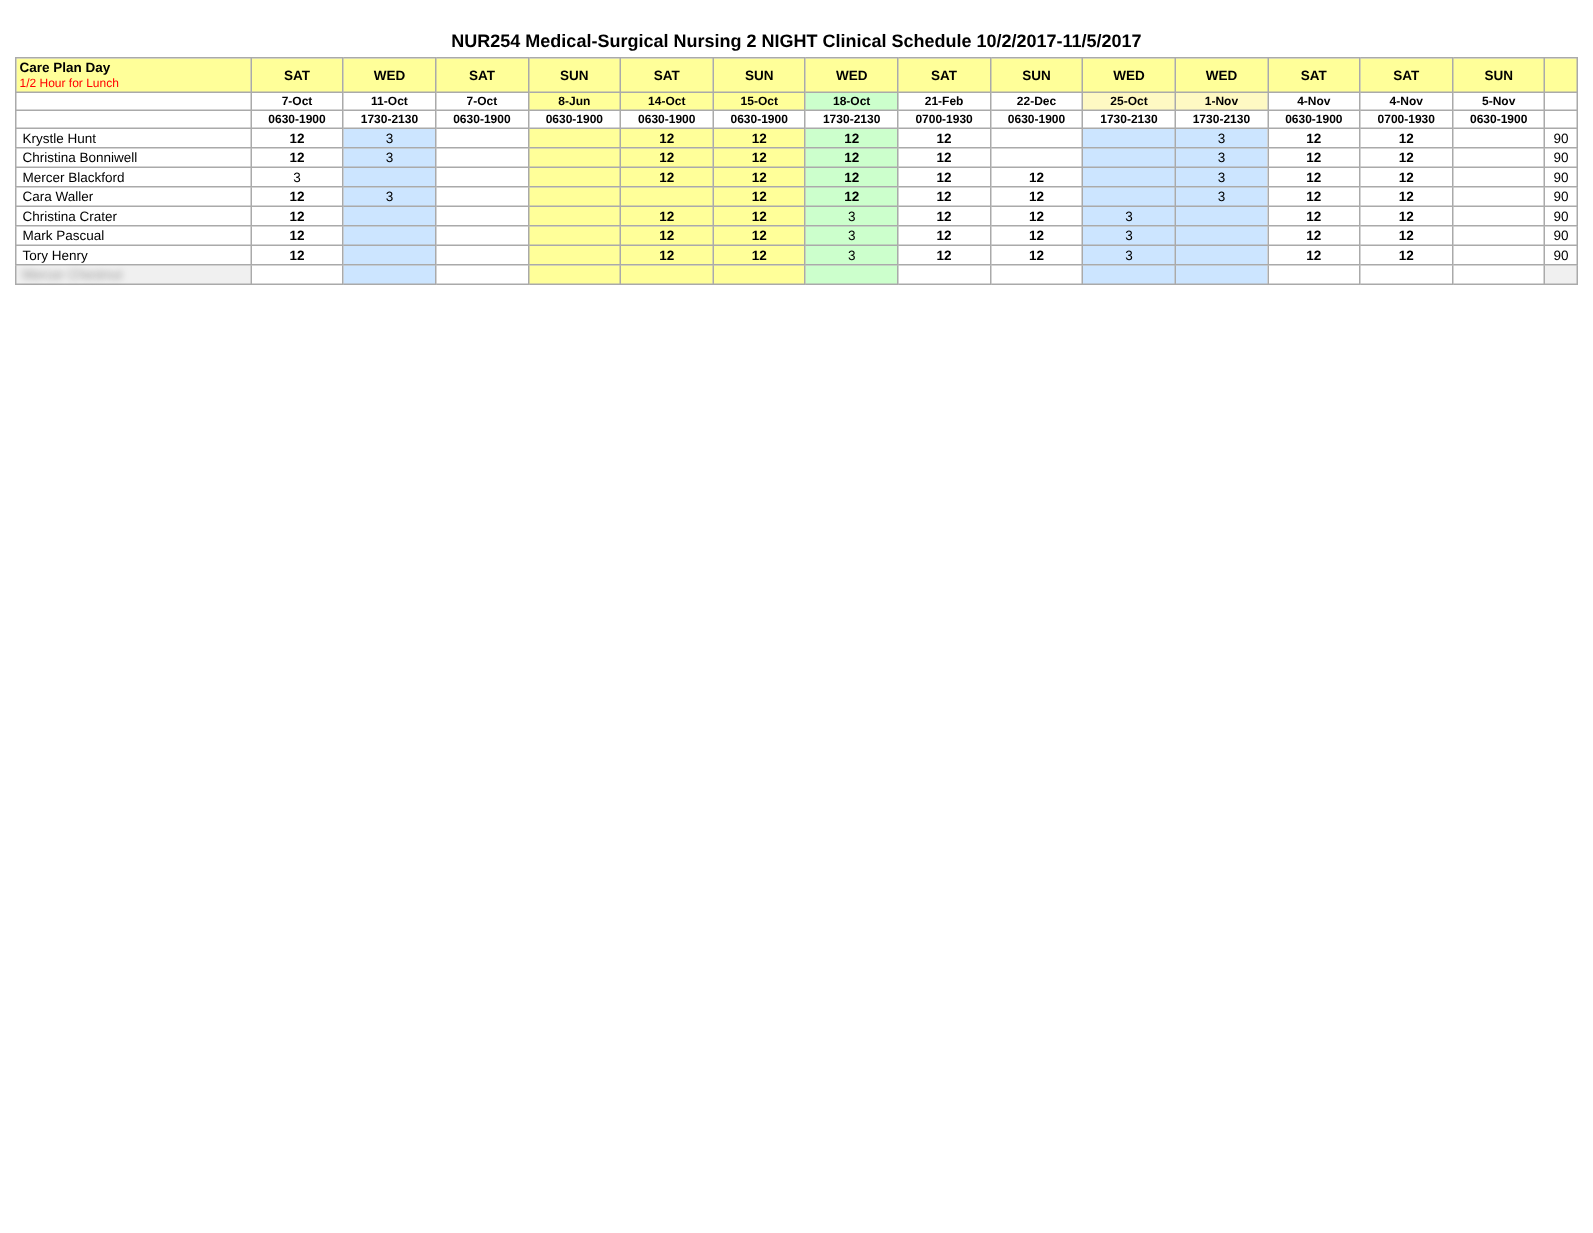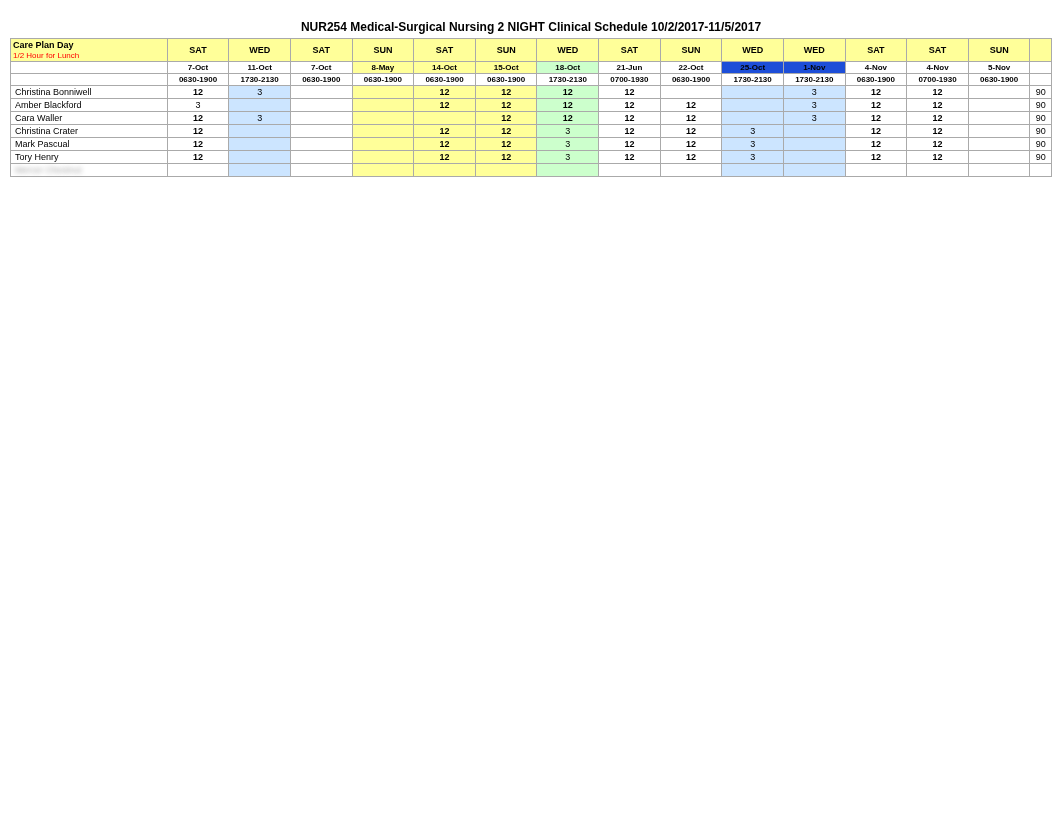--- a/index.html
+++ b/index.html
@@ -50,21 +50,21 @@
     
     .col-yellow {
       background-color: #ffff99;
     }
     
     .col-green {
       background-color: #ccffcc;
     }
     
     .col-sim {
-      background-color: #1d4ed8;
+      background-color: #fef9c3;
     }
     tr:nth-child(odd) td {
       background-color: inherit;
     }
     .total-col {
       font-weight: bold;
     }
     .header-label {
       text-align: left;
       padding-left: 2px;
@@ -104,26 +104,26 @@
         <th class="">SAT</th>
         <th class="">SUN</th>
         <th class=""></th>
       </tr>
 
       <tr class="header-row-2">
         <th></th>
         <th>7-Oct</th>
         <th>11-Oct</th>
         <th>7-Oct</th>
-        <th class="col-yellow">8-May</th>
+        <th class="col-yellow">8-Jun</th>
         <th class="col-yellow">14-Oct</th>
         <th class="col-yellow">15-Oct</th>
         <th class="col-green">18-Oct</th>
-        <th>21-Jun</th>
-        <th>22-Oct</th>
+        <th>21-Feb</th>
+        <th>22-Dec</th>
         <th class="col-sim">25-Oct</th>
         <th class="col-sim">1-Nov</th>
         <th>4-Nov</th>
         <th>4-Nov</th>
         <th>5-Nov</th>
         <th></th>
       </tr>
 
 
       <tr class="header-row-3">
@@ -139,40 +139,58 @@
         <th>0630-1900</th>
         <th class="col-sim">1730-2130</th>
         <th class="col-sim">1730-2130</th>
         <th>0630-1900</th>
         <th>0700-1930</th>
         <th>0630-1900</th>
         <th></th>
       </tr>
     </thead>
     <tbody id="student-rows">
+    <tr>
+          <td class="name-cell">Krystle Hunt</td>
+          <td style="background-color: rgb(255, 255, 255); font-weight: bold;">12</td>
+          <td style="background-color:#cce5ff;">3</td>
+          <td style="background-color:#fff;"></td>
+          <td style="background-color:#ffff99;"></td>
+          <td style="background-color: rgb(255, 255, 153); font-weight: bold;">12</td>
+          <td style="background-color: rgb(255, 255, 153); font-weight: bold;">12</td>
+          <td style="background-color: rgb(204, 255, 204); font-weight: bold;">12</td>
+          <td style="background-color: rgb(255, 255, 255); font-weight: bold;">12</td>
+          <td style="background-color:#fff;"></td>
+          <td style="background-color:#cce5ff;"></td>
+          <td style="background-color:#cce5ff;">3</td>
+          <td style="background-color: rgb(255, 255, 255); font-weight: bold;">12</td>
+          <td style="background-color: rgb(255, 255, 255); font-weight: bold;">12</td>
+          <td style="background-color:#fff;"></td>
+          <td>90</td>
+        </tr>
         <tr>
           <td class="name-cell">Christina Bonniwell</td>
           <td style="background-color: rgb(255, 255, 255); font-weight: bold;">12</td>
           <td style="background-color:#cce5ff;">3</td>
           <td style="background-color:#fff;"></td>
           <td style="background-color:#ffff99;"></td>
           <td style="background-color: rgb(255, 255, 153); font-weight: bold;">12</td>
           <td style="background-color: rgb(255, 255, 153); font-weight: bold;">12</td>
           <td style="background-color: rgb(204, 255, 204); font-weight: bold;">12</td>
           <td style="background-color: rgb(255, 255, 255); font-weight: bold;">12</td>
           <td style="background-color:#fff;"></td>
           <td style="background-color:#cce5ff;"></td>
           <td style="background-color:#cce5ff;">3</td>
           <td style="background-color: rgb(255, 255, 255); font-weight: bold;">12</td>
           <td style="background-color: rgb(255, 255, 255); font-weight: bold;">12</td>
           <td style="background-color:#fff;"></td>
           <td>90</td>
         </tr>
         <tr>
-          <td class="name-cell">Amber Blackford</td>
+          <td class="name-cell">Mercer Blackford</td>
           <td style="background-color:#fff;">3</td>
           <td style="background-color:#cce5ff;"></td>
           <td style="background-color:#fff;"></td>
           <td style="background-color:#ffff99;"></td>
           <td style="background-color: rgb(255, 255, 153); font-weight: bold;">12</td>
           <td style="background-color: rgb(255, 255, 153); font-weight: bold;">12</td>
           <td style="background-color: rgb(204, 255, 204); font-weight: bold;">12</td>
           <td style="background-color: rgb(255, 255, 255); font-weight: bold;">12</td>
           <td style="background-color: rgb(255, 255, 255); font-weight: bold;">12</td>
           <td style="background-color:#cce5ff;"></td>

